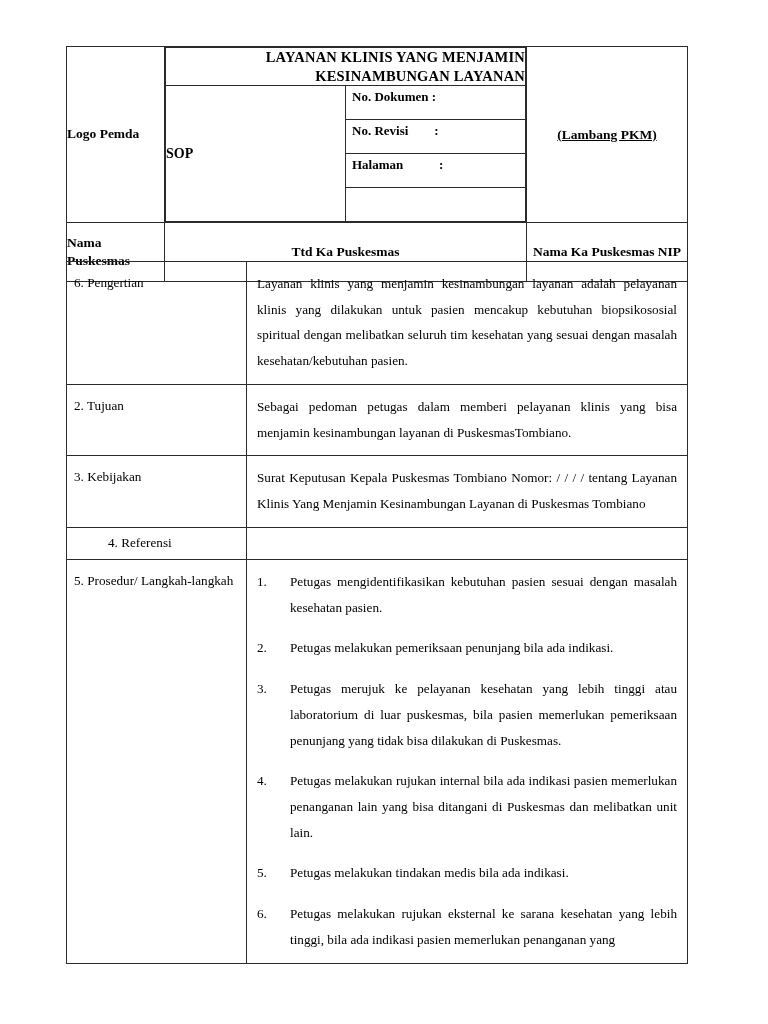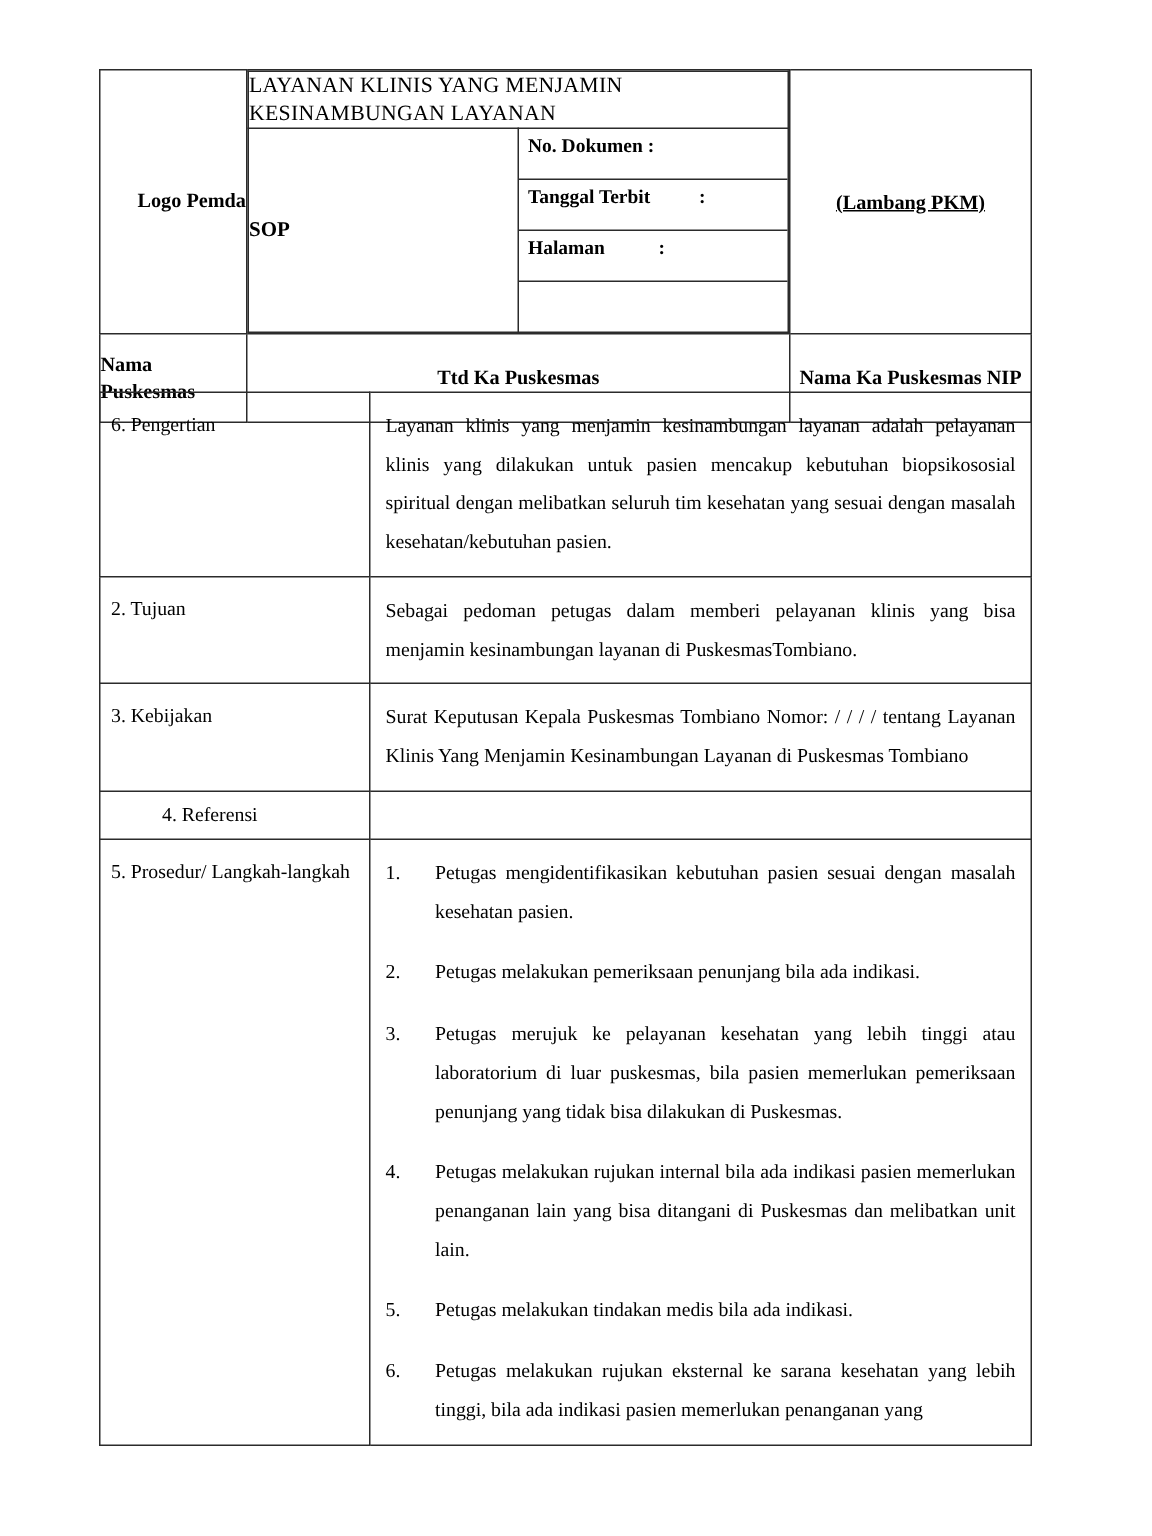--- a/index.html
+++ b/index.html
@@ -34,35 +34,35 @@
     border-collapse: collapse;
     table-layout: fixed;
   }
   .header-table td {
     border: 1px solid #2b2b2b;
     padding: 0;
     vertical-align: middle;
   }
 
   .cell-logo {
-    text-align: right;
+    text-align: left;
     font-weight: bold;
     font-size: 13.5px;
     line-height: 1.35;
     height: 135px;
   }
   .cell-sop {
     text-align: left;
     font-weight: bold;
     font-size: 14px;
     width: 42px;
   }
   .cell-title {
-    text-align: left;
-    font-weight: normal;
+    text-align: right;
+    font-weight: bold;
     font-size: 14.5px;
     line-height: 1.28;
     padding: 5px 4px 6px 4px;
     letter-spacing: 0.2px;
   }
   .cell-lambang {
     text-align: center;
     font-weight: bold;
     font-size: 13.5px;
     width: 160px;
@@ -180,21 +180,21 @@
               </tr>
               <tr>
                 <td class="cell-sop" style="border-right:1px solid #2b2b2b;">SOP</td>
                 <td style="padding:0;vertical-align:top;">
                   <table class="sop-sub">
                     <tbody>
                       <tr>
                         <td>No. Dokumen :</td>
                       </tr>
                       <tr>
-                        <td>Tanggal Terbit          :</td>
+                        <td>No. Revisi        :</td>
                       </tr>
                       <tr>
                         <td>Halaman           :</td>
                       </tr>
                       <tr class="last">
                         <td class="sop-spacer"></td>
                       </tr>
                     </tbody>
                   </table>
                 </td>

